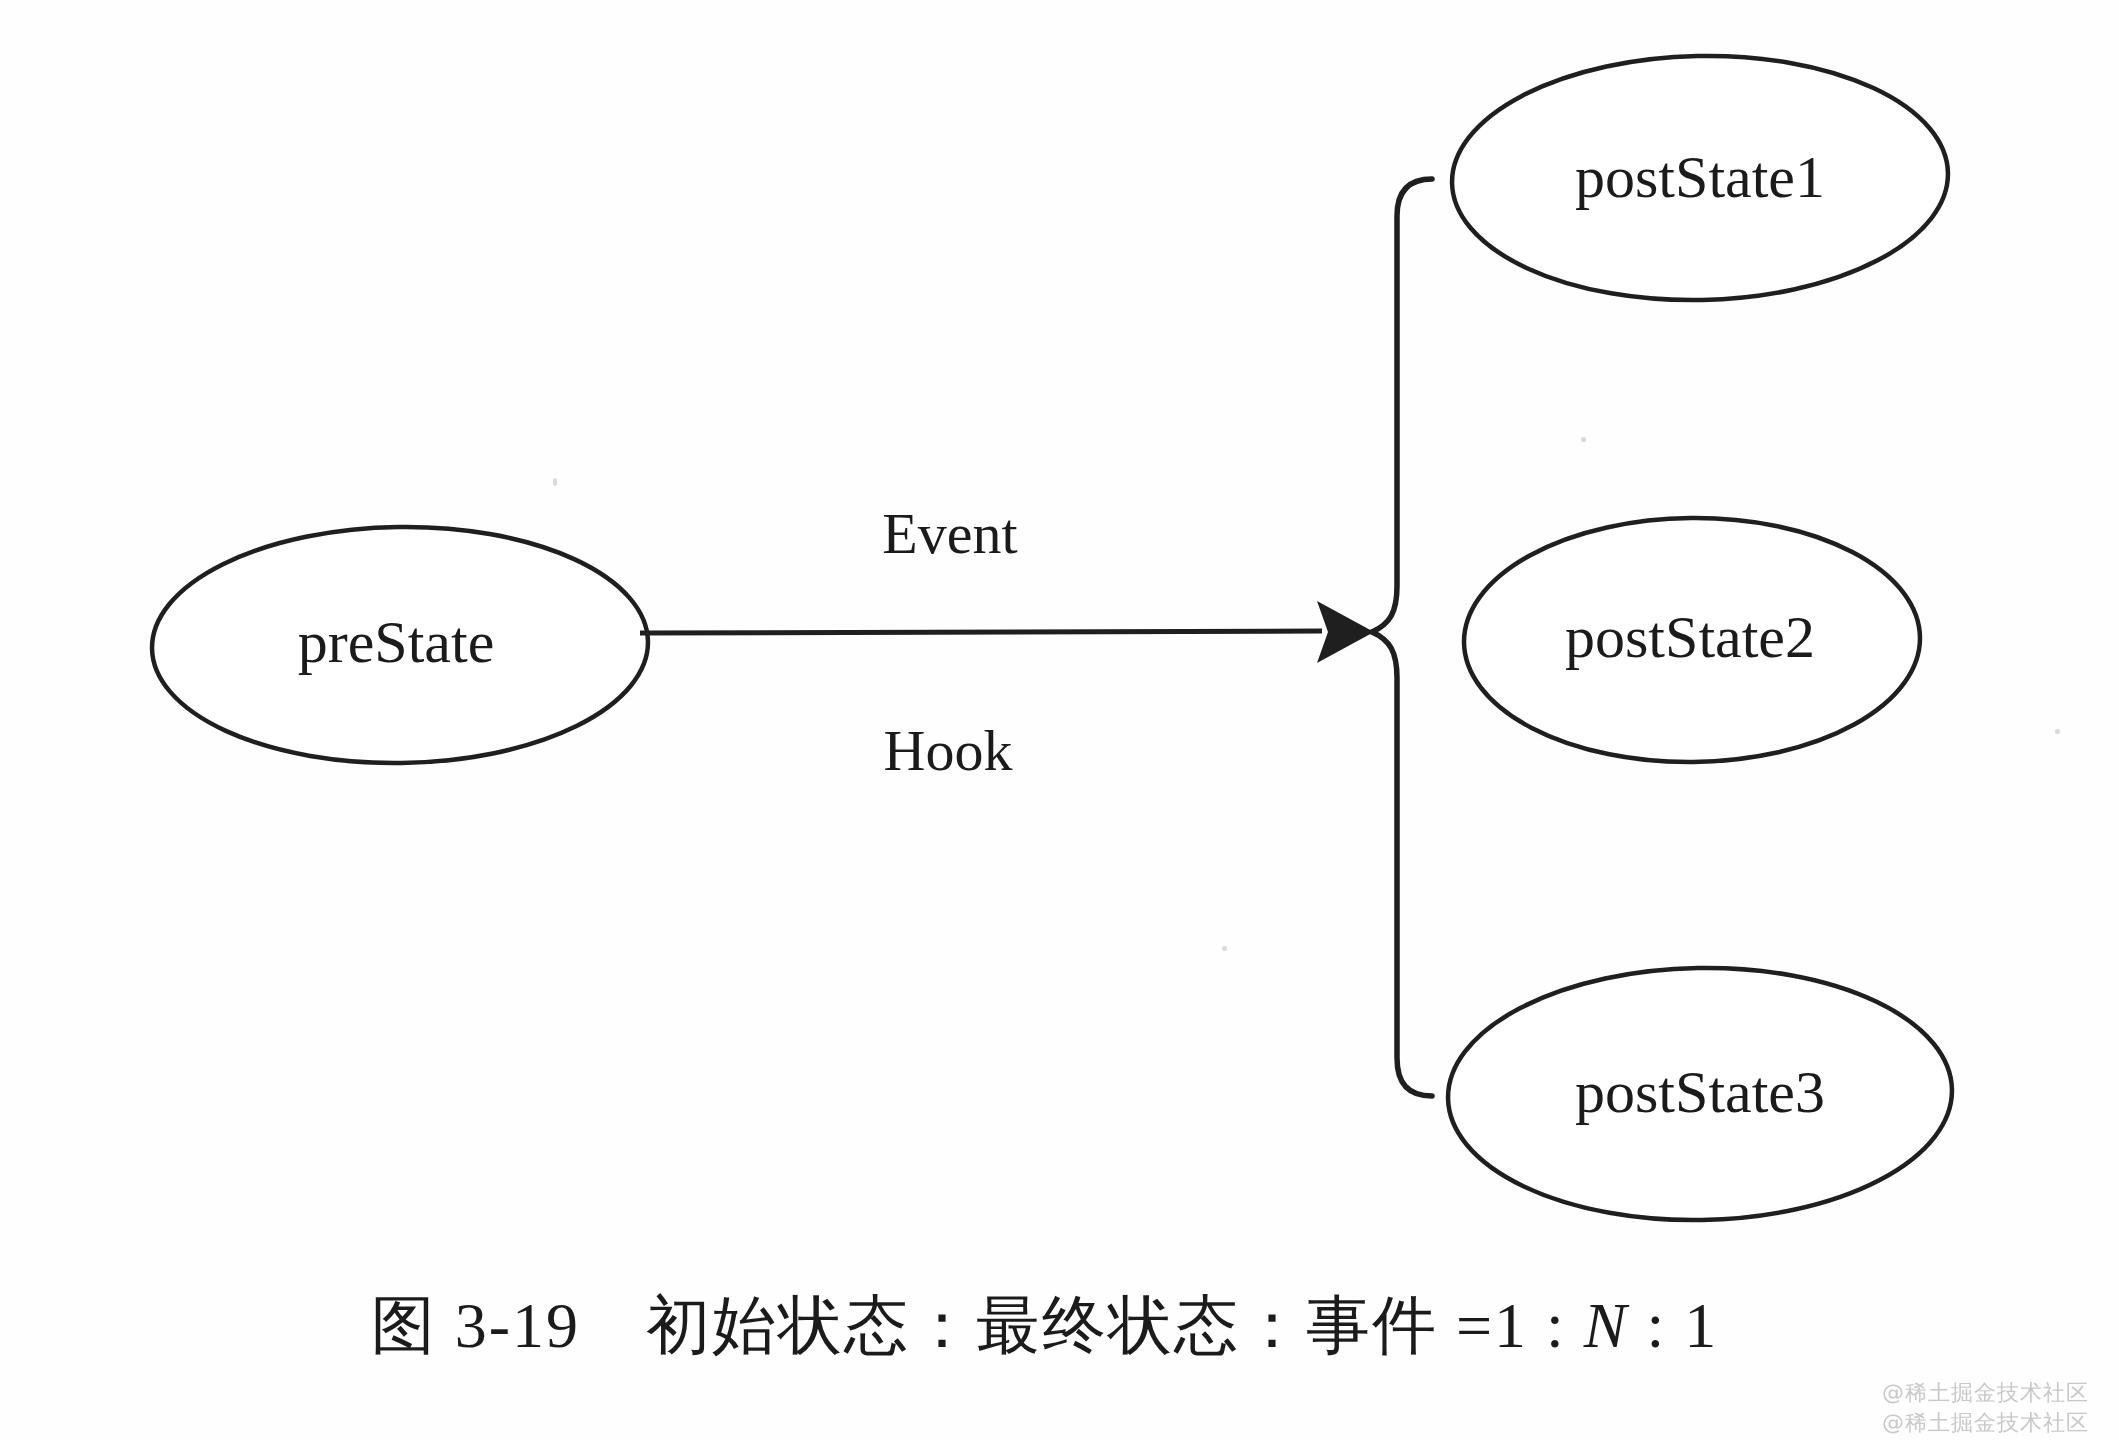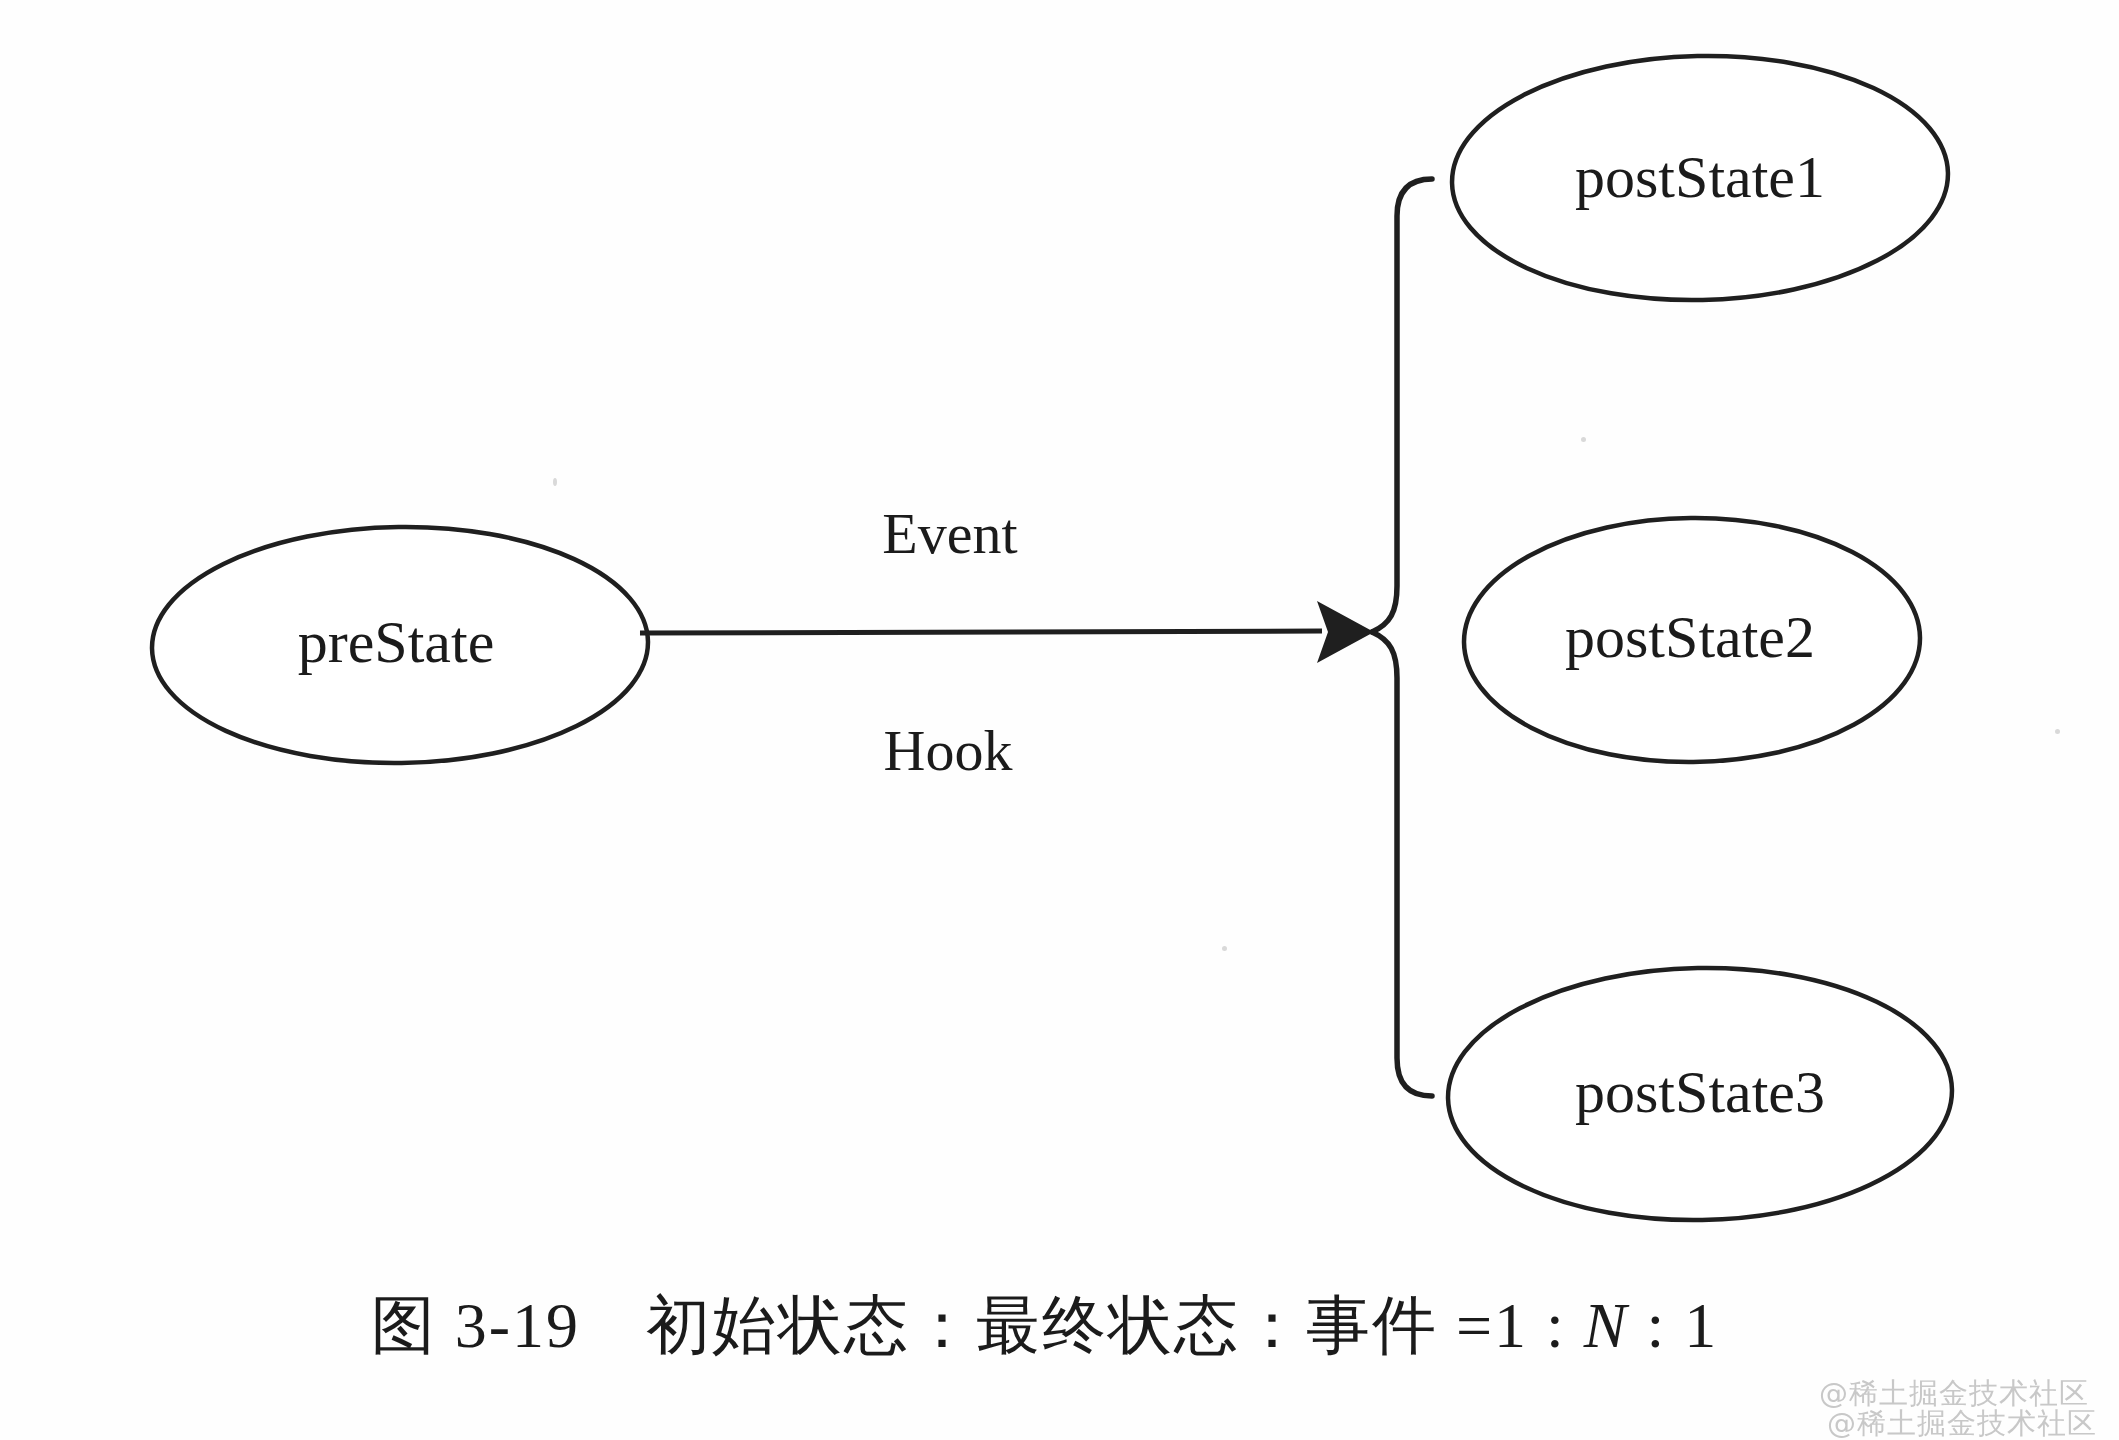--- a/index.html
+++ b/index.html
@@ -73,23 +73,23 @@
     color: #1b1b1b;
     white-space: pre;
   }
   #caption .cap-italic {
     font-style: italic;
   }
   #watermark {
     position: absolute;
     right: 14px;
     top: 1378px;
-    text-align: center;
+    text-align: left;
     font-family: "DejaVu Sans", "Liberation Sans", sans-serif;
-    font-size: 29px;
+    font-size: 22px;
     line-height: 30px;
     color: #c8c8c8;
     letter-spacing: 1px;
     user-select: none;
   }
   #watermark .wm-line-1 { display: block; margin-right: 16px; }
   #watermark .wm-line-2 { display: block; margin-right: 0px; }
   .speck {
     position: absolute;
     background: #d9d9d9;

